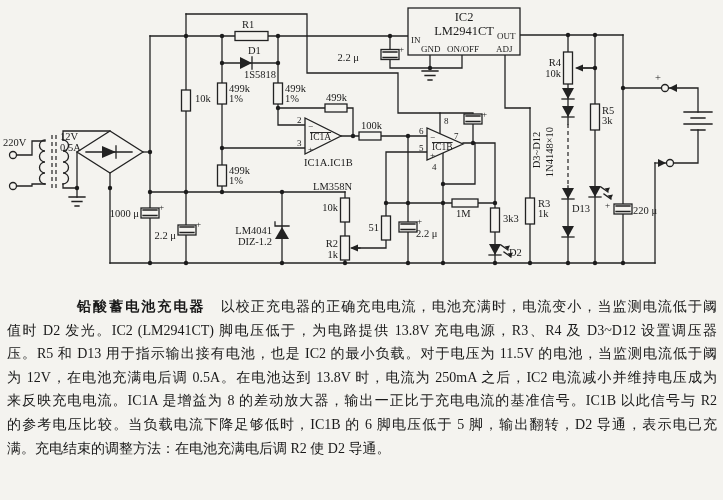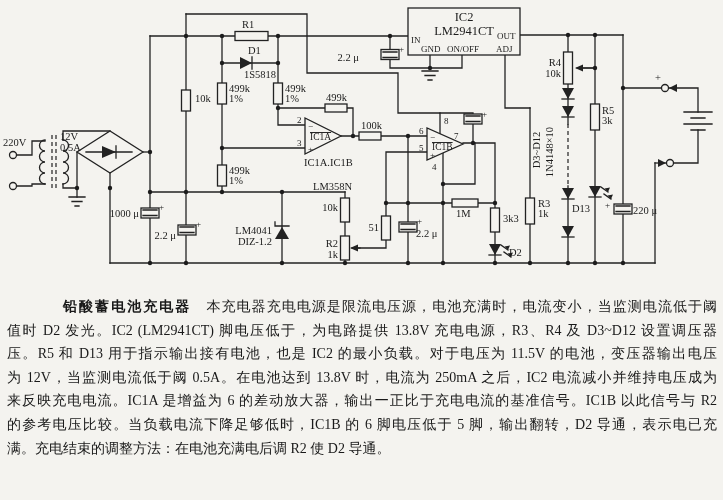--- a/index.html
+++ b/index.html
@@ -12,21 +12,21 @@
   .solid{fill:#222;stroke:none;}
   .dot{fill:#1c1c1c;}
   .lbl{font-family:"Liberation Serif","DejaVu Serif",serif;font-size:10.5px;fill:#1c1c1c;}
   .pin{font-family:"Liberation Serif","DejaVu Serif",serif;font-size:9px;fill:#1c1c1c;}
   .icx{font-family:"Liberation Serif","DejaVu Serif",serif;font-size:12.5px;fill:#1c1c1c;}
   .icn{font-family:"Liberation Serif","DejaVu Serif",serif;font-size:9.5px;fill:#1c1c1c;}
   .ovl{text-decoration:overline;}
   .desc{padding:3px 6px 0 7px;font-size:14px;line-height:23.6px;}
   .tl{text-align:justify;text-align-last:justify;white-space:normal;}
   .tl.first{text-indent:0;}
-  .tl.first b{margin-left:56px;letter-spacing:1px;}
+  .tl.first b{margin-left:70px;letter-spacing:1px;}
   .tl.last{text-align-last:left;}
 </style>
 </head>
 <body>
 
 <svg width="723" height="292" viewBox="0 0 723 292">
 
   <g>
     <path class="wire" d="M150,36 H408"></path>
     <path class="wire" d="M150,36 V263"></path>
@@ -339,20 +339,20 @@
     <text class="lbl" x="561" y="66" text-anchor="end">R4</text>
     <text class="lbl" x="561" y="77" text-anchor="end">10k</text>
     <text class="lbl" x="602" y="114">R5</text>
     <text class="lbl" x="602" y="124">3k</text>
     <text class="lbl" x="572" y="212">D13</text>
     <text class="lbl" x="655" y="81">+</text>
   </g>
 </svg>
 
 <div class="desc">
-  <div class="tl first"><b>铅酸蓄电池充电器</b>　<span>本充电器充电电源是限流电压源，电池充满时，电流变小，当监测电流低于阈</span></div>
+  <div class="tl first"><b>铅酸蓄电池充电器</b>　<span>以校正充电器的正确充电电流，电池充满时，电流变小，当监测电流低于阈</span></div>
   <div class="tl">值时 D2 发光。IC2 (LM2941CT) 脚电压低于，为电路提供 13.8V 充电电源，R3、R4 及 D3~D12 设置调压器</div>
-  <div class="tl">压。R5 和 D13 用于指示输出接有电池，也是 IC2 的最小负载。对于电压为 11.5V 的电池，变压器输出电压</div>
-  <div class="tl">为 12V，当监测电流低于阈 0.5A。在电池达到 13.8V 时，电流为 250mA 之后，IC2 电流减小并维持电压成为</div>
-  <div class="tl">来反映充电电流。IC1A 是增益为 6 的差动放大器，输出一正比于充电电流的基准信号。IC1B 以此信号与 R2</div>
+  <div class="tl">压。R5 和 D13 用于指示输出接有电池，也是 IC2 的最小负载。对于电压为 11.5V 的电池，当监测电流低于阈</div>
+  <div class="tl">为 12V，在电池充满电后调 0.5A。在电池达到 13.8V 时，电流为 250mA 之后，IC2 电流减小并维持电压成为</div>
+  <div class="tl">来反映充电电流。IC1A 是增益为 8 的差动放大器，输出一正比于充电电流的基准信号。IC1B 以此信号与 R2</div>
   <div class="tl">的参考电压比较。当负载电流下降足够低时，IC1B 的 6 脚电压低于 5 脚，输出翻转，D2 导通，表示电已充</div>
   <div class="tl last">满。充电结束的调整方法：在电池充满电后调 R2 使 D2 导通。</div>
 </div>
 
 </body></html>

